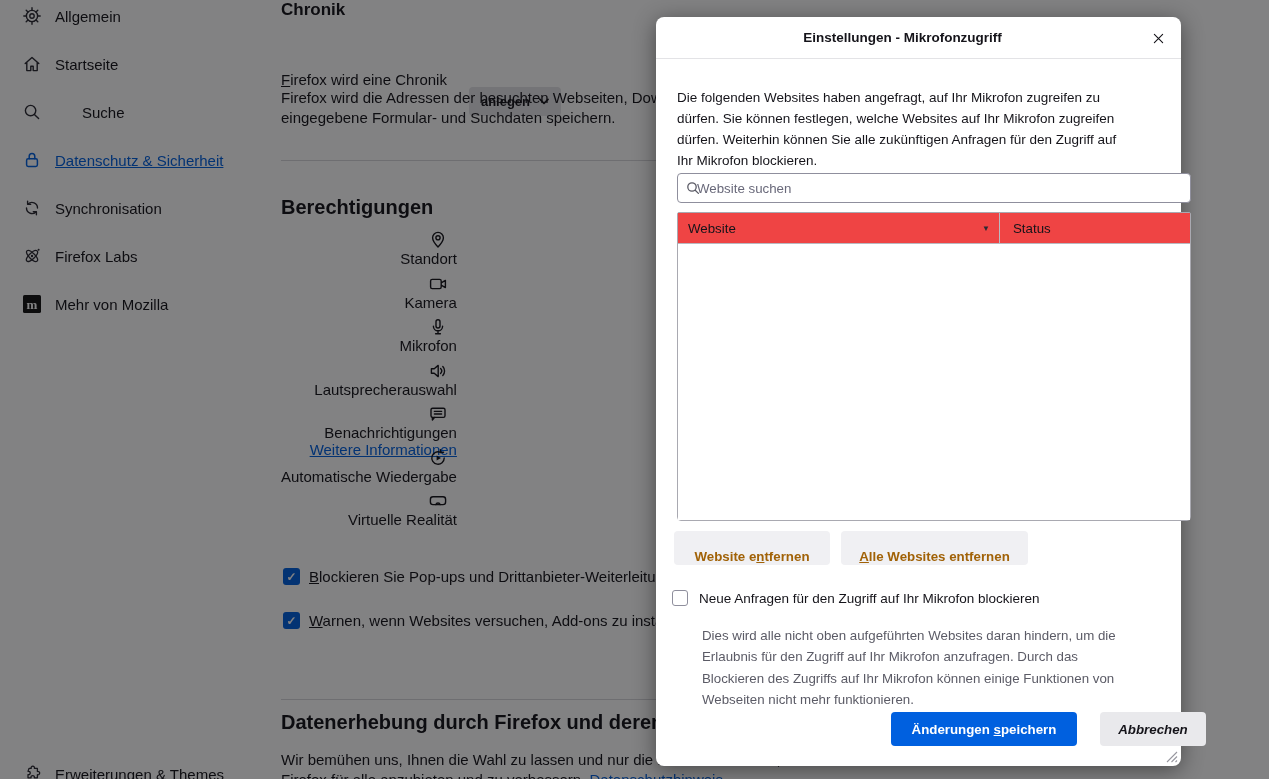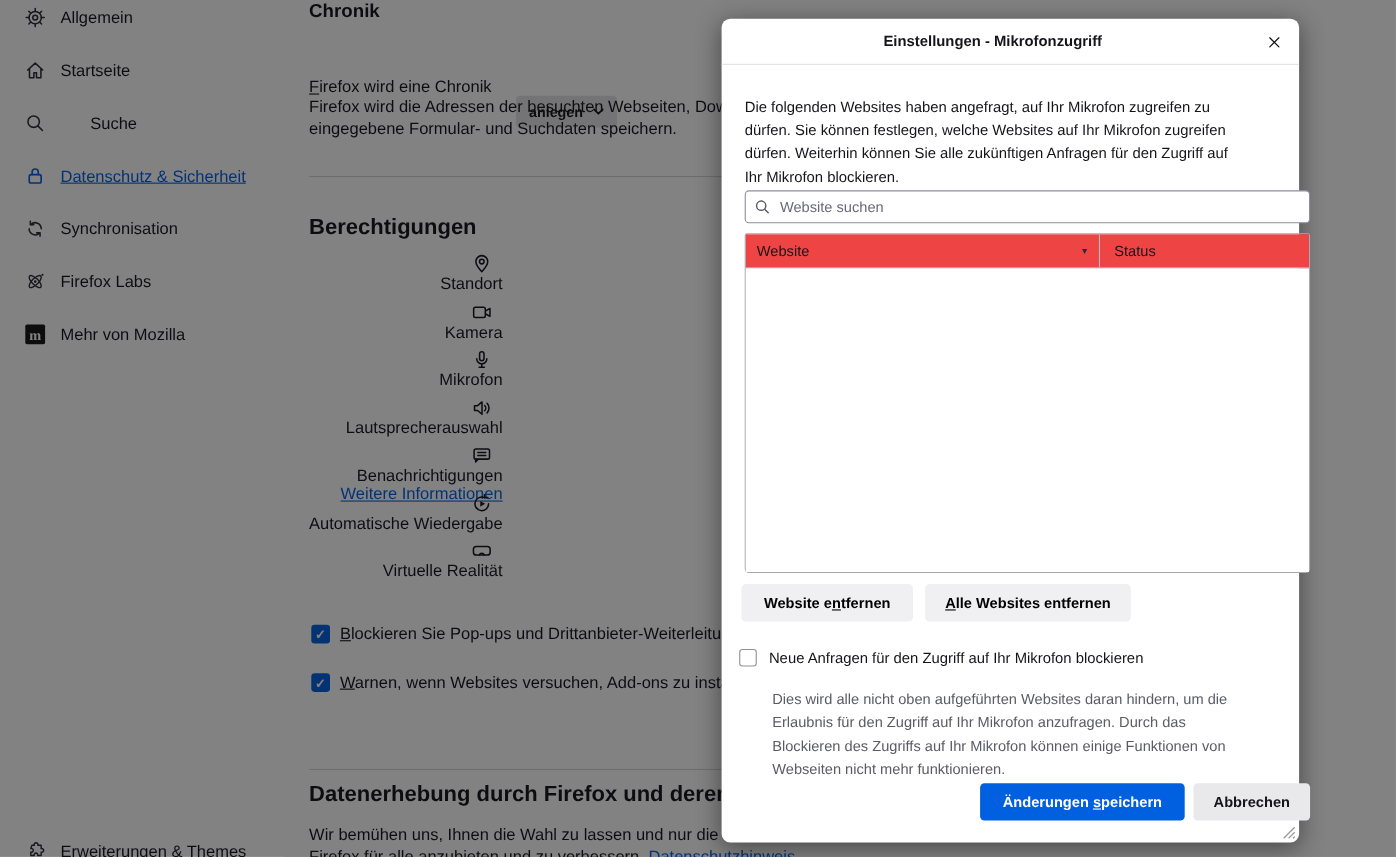--- a/index.html
+++ b/index.html
@@ -37,36 +37,36 @@
   .dialog{position:absolute;left:656px;top:17px;width:525px;height:749px;background:#fff;
           border-radius:8px;box-shadow:0 4px 22px rgba(0,0,0,.45);z-index:10;}
   .dlg-header{position:relative;height:41px;border-bottom:1px solid #e3e3e6;
               display:flex;align-items:center;justify-content:center;}
   .dlg-title{font-size:13.5px;font-weight:600;transform:translateX(-16px);}
   .dlg-close{position:absolute;right:11px;top:9px;width:24px;height:24px;display:flex;
              align-items:center;justify-content:center;cursor:pointer;border-radius:3px;}
   .dlg-body13{font-size:13.5px;line-height:21px;color:#15141a;}
   .searchwrap{position:absolute;left:21px;top:156px;width:514px;height:30px;}
   .searchwrap input{width:100%;height:100%;box-sizing:border-box;border:1px solid #8f8f9d;
-                    border-radius:4px;padding:0 8px 0 31px;font-size:13.3px;
+                    border-radius:4px;padding:0 8px 0 19px;font-size:13.3px;
                     font-family:inherit;color:#15141a;outline:none;}
   .searchwrap input::placeholder{color:#69697a;}
   .searchwrap .mag{position:absolute;left:9px;top:8px;width:14px;height:14px;}
   .table{position:absolute;left:21px;top:195px;width:514px;box-sizing:border-box;
          border:1px solid #a9a9b1;border-radius:2px 2px 4px 4px;}
   .thead{display:flex;height:30px;background:#ef4444;border-bottom:1px solid #b9b9c0;
          font-size:13.3px;align-items:stretch;}
   .th1{width:322px;display:flex;align-items:center;padding-left:10px;box-sizing:border-box;
        border-right:1px solid #b9b9c0;cursor:pointer;}
   .sort{margin-left:auto;margin-right:9px;font-size:8px;color:#2b2a33;}
   .th2{flex:1;display:flex;align-items:center;padding-left:13px;cursor:pointer;}
   .tbody{height:276px;background:#fff;}
   .btn{display:flex;align-items:center;justify-content:center;border:none;border-radius:4px;
        font-family:inherit;font-weight:bold;font-size:13.3px;height:34px;cursor:pointer;}
-  .btn.disabled{background:#f0f0f3;color:#000000;cursor:default;}
+  .btn.disabled{background:#f0f0f3;color:#a16207;cursor:default;align-items:flex-end;}
   .btn.primary{background:#0060df;color:#fff;}
   .btn.secondary{background:#e9e9ec;color:#15141a;}
   .dlg-note{font-size:13.3px;line-height:21.3px;color:#5b5b66;}
   .cb16{width:16px;height:16px;border:1px solid #8f8f9d;border-radius:3px;background:#fff;
         box-sizing:border-box;flex:none;cursor:pointer;}
   .grip{position:absolute;right:3px;bottom:3px;width:13px;height:13px;cursor:nwse-resize;}
 </style>
 </head>
 <body>
 
@@ -324,21 +324,21 @@
     <div class="abs dlg-note" style="top:608px;left:46px;width:480px;">
       <div>Dies wird alle nicht oben aufgeführten Websites daran hindern, um die</div>
       <div>Erlaubnis für den Zugriff auf Ihr Mikrofon anzufragen. Durch das</div>
       <div>Blockieren des Zugriffs auf Ihr Mikrofon können einige Funktionen von</div>
       <div>Webseiten nicht mehr funktionieren.</div>
     </div>
 
     <button class="btn primary abs" style="top:695px;left:235px;width:186px;">
         <span><span>Änderungen </span><span class="ak">s</span><span>peichern</span></span>
       </button>
-    <button class="btn secondary abs" style="top:695px;left:429px;width:106px;">Abbrechen</button>
+    <button class="btn secondary abs" style="top:695px;left:444px;width:106px;font-style:italic;">Abbrechen</button>
 
     <svg class="grip" viewBox="0 0 13 13">
         <g stroke="#97979f" stroke-width="1.1">
           <path d="M12 2 2 12"></path>
           <path d="M12 6.5 6.5 12"></path>
           <path d="M12 10.5 10.5 12"></path>
         </g>
       </svg>
   </div>
 

